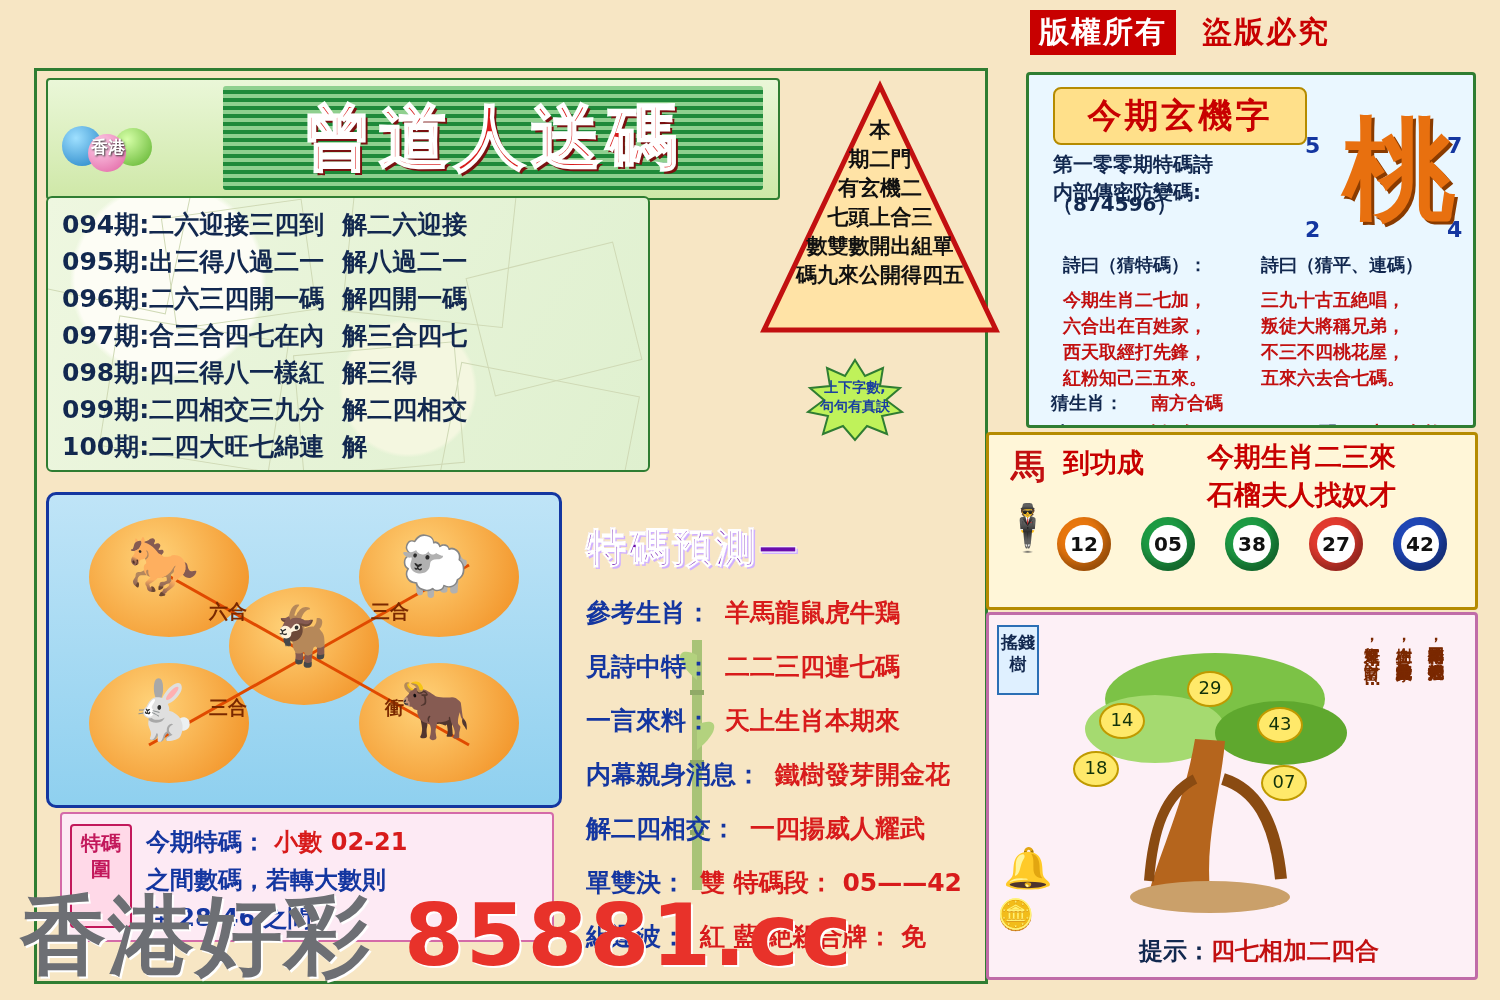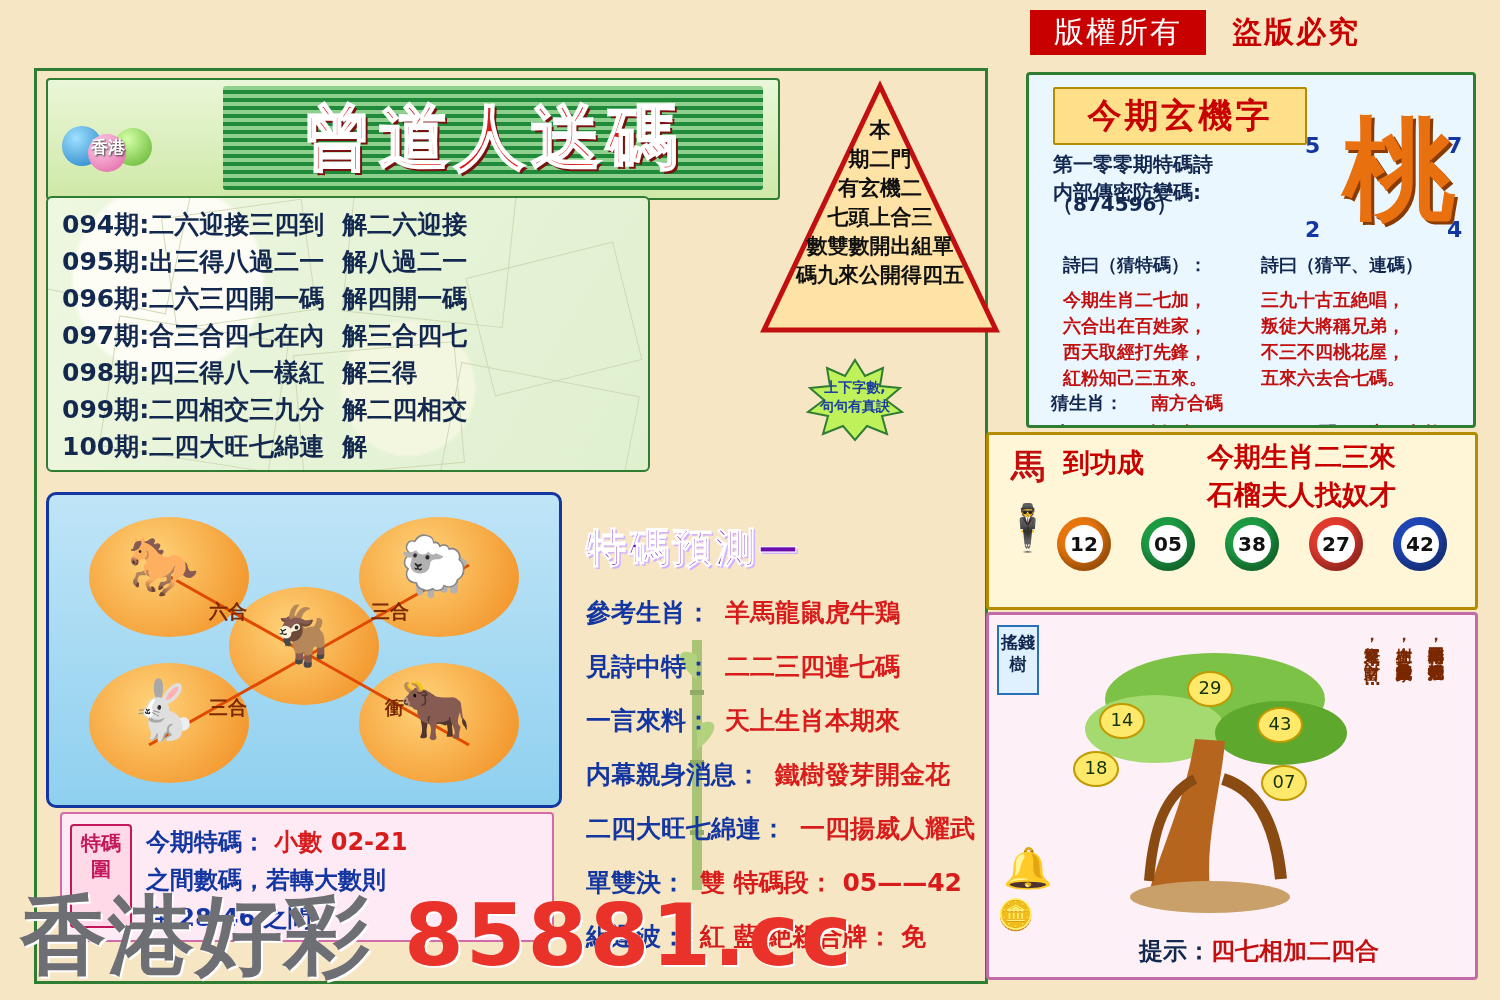--- a/index.html
+++ b/index.html
@@ -5,21 +5,21 @@
   html,body{margin:0;padding:0;}
   body{
     width:1500px;height:1000px;position:relative;overflow:hidden;
     background:#f2e3c2;
     font-family:"DejaVu Sans","Liberation Sans",sans-serif;
   }
   .page{position:absolute;left:0;top:0;width:1500px;height:1000px;background:#f7e6c4;}
 
   
   .copyright{position:absolute;top:10px;left:1030px;width:440px;display:flex;gap:26px;align-items:center;}
-  .cr1{background:#c80000;color:#fff;font-size:30px;font-weight:normal;padding:2px 24px;letter-spacing:2px;}
+  .cr1{background:#c80000;color:#fff;font-size:30px;font-weight:bold;padding:2px 9px;letter-spacing:2px;}
   .cr2{color:#c80000;font-size:30px;font-weight:bold;letter-spacing:2px;}
 
   
   .frame{position:absolute;left:34px;top:68px;width:948px;height:910px;border:3px solid #2f7d32;background:#f7e6c4;}
   .frameR{position:absolute;left:1022px;top:68px;width:452px;height:910px;}
 
   
   .banner{position:absolute;left:46px;top:78px;width:730px;height:118px;
     background:linear-gradient(#eaf7d8,#cfe8a8);border:2px solid #2f7d32;border-radius:4px;}
   .banner-stripes{position:absolute;left:175px;top:6px;width:540px;height:104px;
@@ -71,21 +71,21 @@
   
   .pred-title{position:absolute;left:586px;top:520px;font-size:40px;font-weight:bold;color:#6a0dad;letter-spacing:3px;
      -webkit-text-stroke:1px #ffffff;text-shadow:2px 2px 0 #d0b0ff;}
   .pred-row{position:absolute;left:586px;font-size:25px;font-weight:bold;white-space:nowrap;}
   .pred-k{color:#1436a0;}
   .pred-v{color:#d81b1b;margin-left:14px;}
   .bamboo{position:absolute;left:672px;top:640px;width:50px;height:250px;opacity:.55;}
 
   
   .rbox1{position:absolute;left:1026px;top:72px;width:444px;height:350px;border:3px solid #2f7d32;background:#eaf7ff;border-radius:4px;overflow:hidden;}
-  .rbox1-title{position:absolute;left:24px;top:12px;width:250px;height:54px;background:#ffe08a;border:2px solid #b58b00;border-radius:2px;
+  .rbox1-title{position:absolute;left:24px;top:12px;width:250px;height:54px;background:#ffe08a;border:2px solid #b58b00;border-radius:8px;
      color:#c80000;font-size:34px;font-weight:bold;text-align:center;line-height:52px;letter-spacing:3px;}
   .peach{position:absolute;left:300px;top:30px;width:140px;height:130px;color:#e8700f;font-size:112px;font-weight:bold;line-height:128px;text-align:center;
      text-shadow:3px 3px 0 #8a3b00;}
   .cnum{position:absolute;color:#1436a0;font-size:22px;font-weight:bold;}
   .poemhead{position:absolute;left:24px;top:74px;color:#12284f;font-size:20px;font-weight:bold;line-height:26px;white-space:nowrap;}
   .poemcol{position:absolute;font-size:18px;color:#c21010;line-height:26px;font-weight:bold;white-space:nowrap;}
   .poemlabel{position:absolute;font-size:18px;color:#12284f;font-weight:bold;white-space:nowrap;}
 
   
   .rbox2{position:absolute;left:986px;top:432px;width:486px;height:172px;border:3px solid #b58b00;background:#fff6d8;border-radius:4px;overflow:hidden;}
@@ -242,21 +242,21 @@
   <div class="pred-row" style="top:650px;">
     <span class="pred-k">見詩中特：</span><span class="pred-v">二二三四連七碼</span>
   </div>
   <div class="pred-row" style="top:704px;">
     <span class="pred-k">一言來料：</span><span class="pred-v">天上生肖本期來</span>
   </div>
   <div class="pred-row" style="top:758px;">
     <span class="pred-k">内幕親身消息：</span><span class="pred-v">鐵樹發芽開金花</span>
   </div>
   <div class="pred-row" style="top:812px;">
-    <span class="pred-k">二四大旺七綿連：</span><span class="pred-v">一四揚威人耀武</span>
+    <span class="pred-k">解二四相交：</span><span class="pred-v">一四揚威人耀武</span>
   </div>
   <div class="pred-row" style="top:866px;">
     <span class="pred-k">單雙決：</span><span class="pred-v">雙  特碼段： 05——42</span>
   </div>
   <div class="pred-row" style="top:920px;">
     <span class="pred-k">組運波：</span><span class="pred-v">紅  藍  絶殺合牌： 免</span>
   </div>
 
   <div class="rbox1">
     <div class="rbox1-title">今期玄機字</div>

